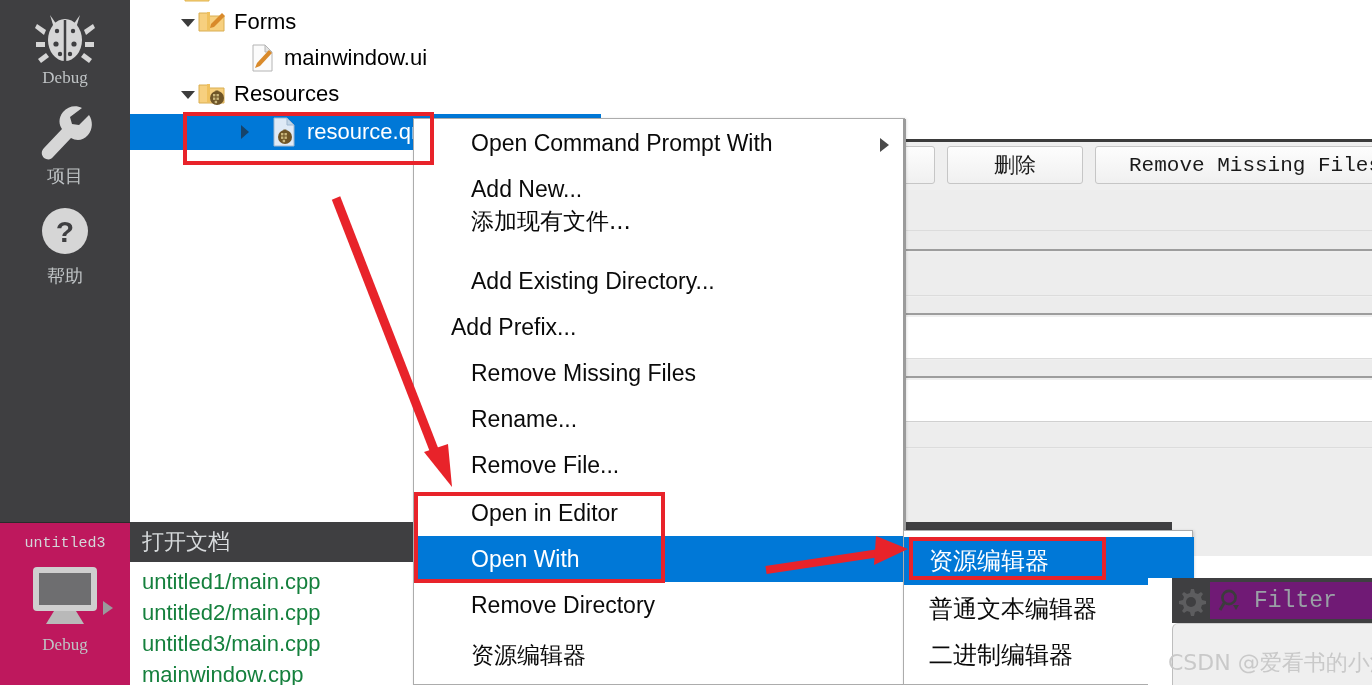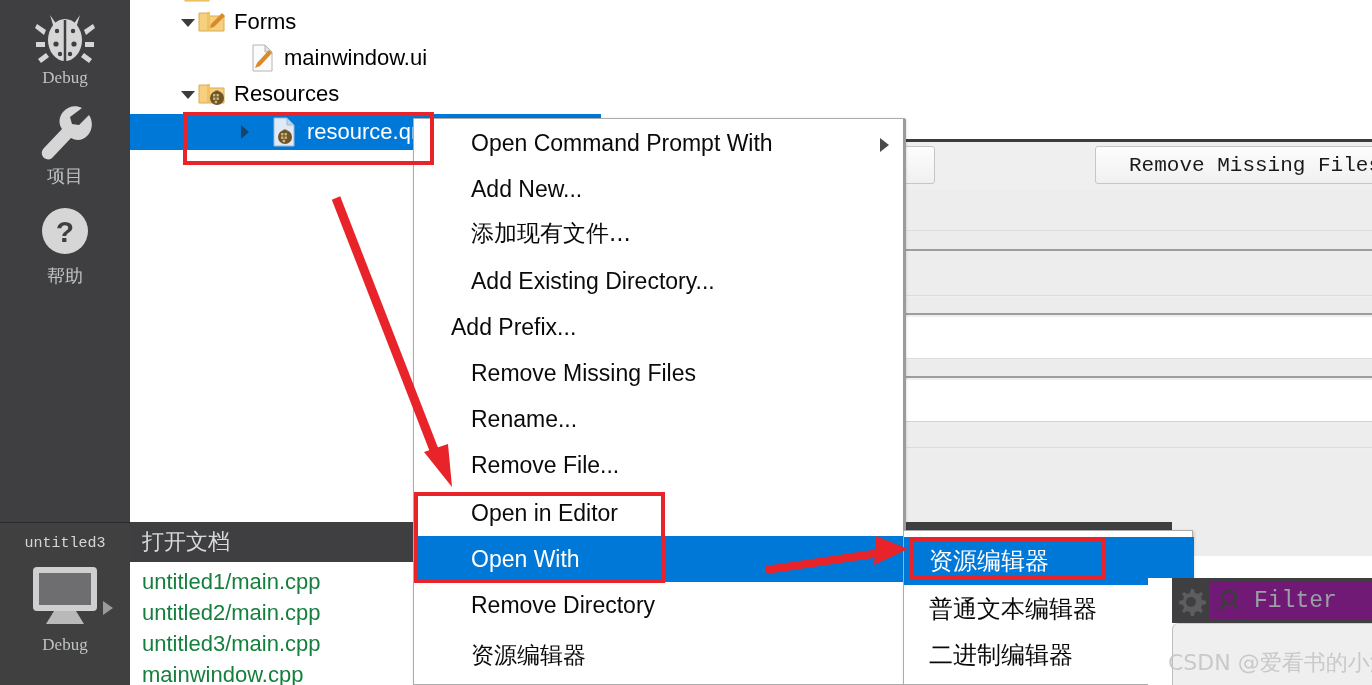--- a/index.html
+++ b/index.html
@@ -24,21 +24,21 @@
     font-family:"Liberation Serif","DejaVu Serif",serif;
   }
   .mode-label.cjk{font-family:"DejaVu Sans","Liberation Sans",sans-serif;font-size:18px;}
   #mode-debug{top:6px;}
   #mode-project{top:104px;}
   #mode-help{top:202px;}
 
   
   #kit-selector{
     position:absolute;left:0;top:522px;width:130px;height:163px;
-    background:#404040;border-top:1px solid #2b2b2b;
+    background:#be185d;border-top:1px solid #2b2b2b;
   }
   #kit-name{
     position:absolute;left:0;top:12px;width:130px;text-align:center;
     color:#d4d7d9;font-size:15px;
     font-family:"Liberation Mono","DejaVu Sans Mono",monospace;
   }
   #kit-icon{position:absolute;left:30px;top:42px;}
   #kit-arrow{position:absolute;left:100px;top:76px;}
   #kit-config{
     position:absolute;left:0;top:112px;width:130px;text-align:center;
@@ -189,21 +189,21 @@
   }
   .mi.cjk{font-family:"DejaVu Sans","Liberation Sans",sans-serif;}
   .mi.highlight{background:#0078d7;color:#ffffff;}
   .mi .submenu-arrow{
     position:absolute;right:16px;top:18px;
     border-top:7px solid transparent;border-bottom:7px solid transparent;
     border-left:9px solid #4a4a4a;
   }
   #mi-0{top:1px;}
   #mi-1{top:47px;}
-  #mi-2{top:91px;}
+  #mi-2{top:79px;}
   #mi-3{top:139px;}
   #mi-4{top:185px;padding-left:36px;}
   #mi-5{top:231px;}
   #mi-6{top:277px;}
   #mi-7{top:323px;}
   #mi-8{top:371px;}
   #mi-9{top:417px;}
   #mi-10{top:463px;}
   #mi-11{top:513px;}
   #menu-right-edge{
@@ -356,20 +356,21 @@
 
   <div id="tree-vline2"></div>
 </div>
 
 <div id="right-pane">
   <div id="right-top-white"></div>
   <div id="right-hline"></div>
 
   <div id="right-toolbar">
     <div class="qbtn" id="btn-partial">s</div>
+    <div class="qbtn" id="btn-delete">删除</div>
     <div class="qbtn" id="btn-remove-missing">Remove Missing Files</div>
   </div>
 
   <div class="qrow" id="qrow-a"></div>
   <div class="qrow" id="qrow-b"></div>
   <div class="qrow" id="qrow-c"></div>
   <div class="qrow" id="qrow-d"></div>
   <div class="qrow" id="qrow-e"></div>
   <div class="qrow" id="qrow-f"></div>
   <div class="qrow" id="qrow-g"></div>

